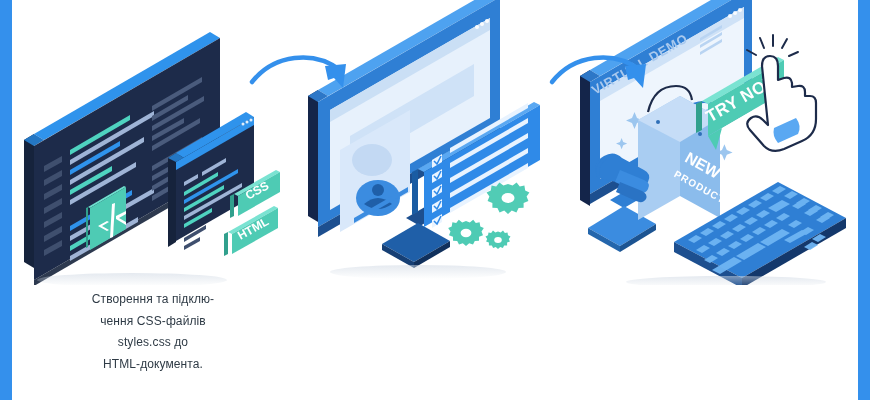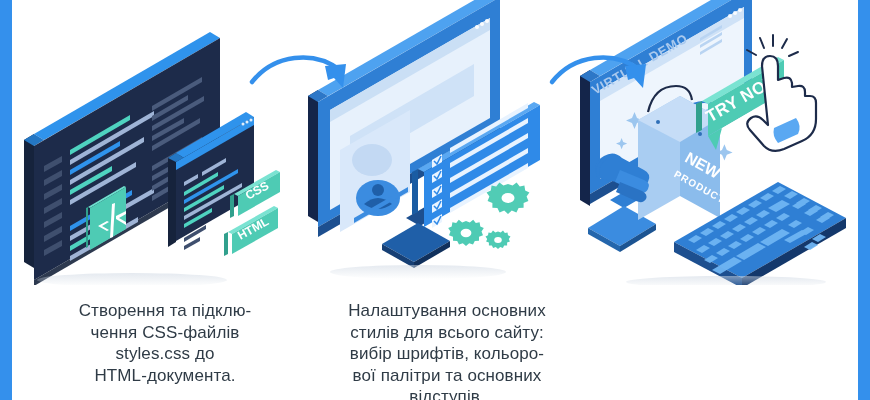--- a/index.html
+++ b/index.html
@@ -55,31 +55,30 @@
     left: 0;
     top: 0;
     width: 100%;
     height: 285px;
   }
   .art svg { display: block; width: 100%; height: 100%; }
 
   .caption {
     position: absolute;
     left: 0;
-    top: 300px;
+    top: 289px;
     width: 100%;
     text-align: center;
-    font-size: 17px;
+    font-size: 12px;
     line-height: 21.5px;
     color: #2f3b46;
     letter-spacing: 0.1px;
     white-space: pre-line;
     padding: 0 4px;
     box-sizing: border-box;
-    margin-left: 12px;
   }
 
   
   .arrow {
     position: absolute;
     top: 48px;
     width: 118px;
     height: 62px;
     pointer-events: none;
   }
@@ -322,25 +321,20 @@
                        L4.9,6 L2.2,5 L0,7 L-2.2,5 L-4.9,6 L-6.1,3.5 L-9.1,3.4 L-9.1,0.6
                        L-11.9,-0.5 L-10.8,-3.1 L-12.5,-5.6 L-10,-6.7 L-9.5,-9.6
                        L-6.9,-9.1 L-5,-11.4 L-2.7,-9.5 Z"></path>
               <ellipse cx="0" cy="-2" rx="3.8" ry="3" fill="#ffffff"></ellipse>
             </g>
           </g>
 
           <ellipse cx="124" cy="272" rx="88" ry="7" fill="url(#shadow2)"></ellipse>
         </svg>
       </div>
-      <div class="caption">Налаштування основних
-стилів для всього сайту:
-вибір шрифтів, кольоро-
-вої палітри та основних
-відступів.</div>
     </div>
 
     <div class="col">
       <div class="art">
         <svg viewBox="0 0 282 285" xmlns="http://www.w3.org/2000/svg">
           <defs>
             <linearGradient id="shadow3" x1="0" y1="0" x2="0" y2="1">
               <stop offset="0" stop-color="#cfd8e3" stop-opacity="0.55"></stop>
               <stop offset="1" stop-color="#cfd8e3" stop-opacity="0"></stop>
             </linearGradient>

